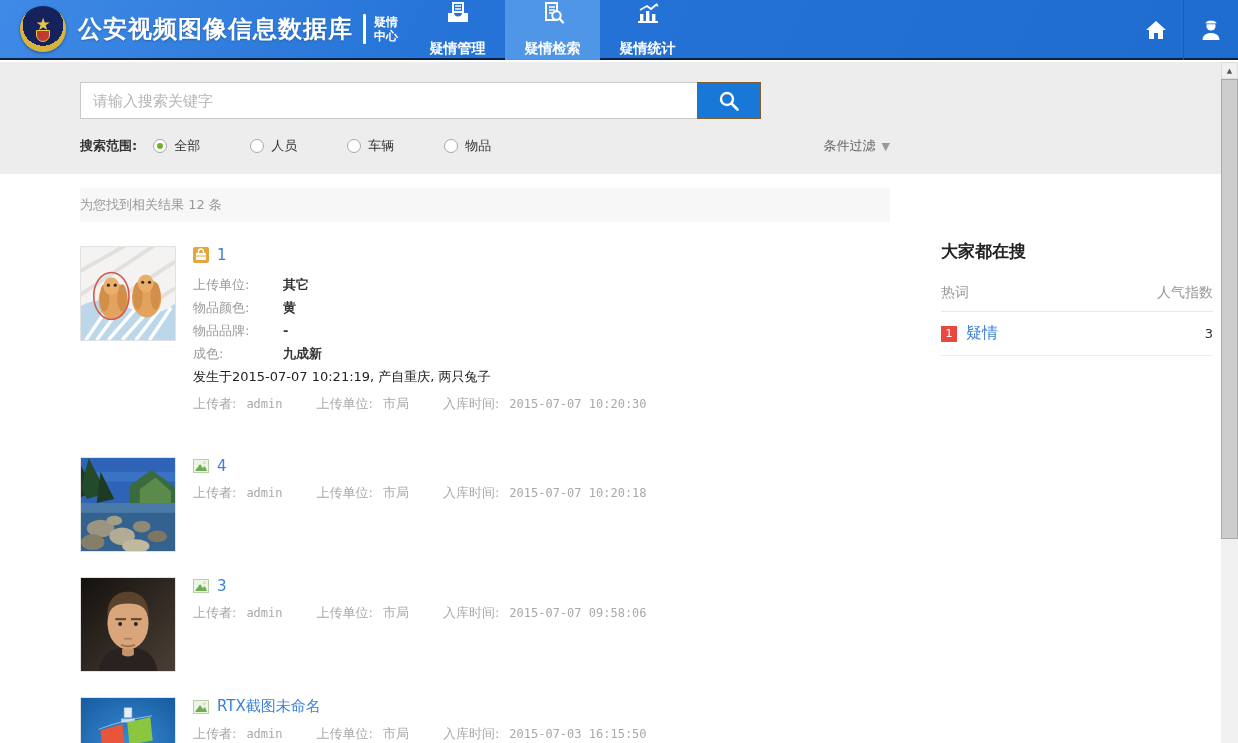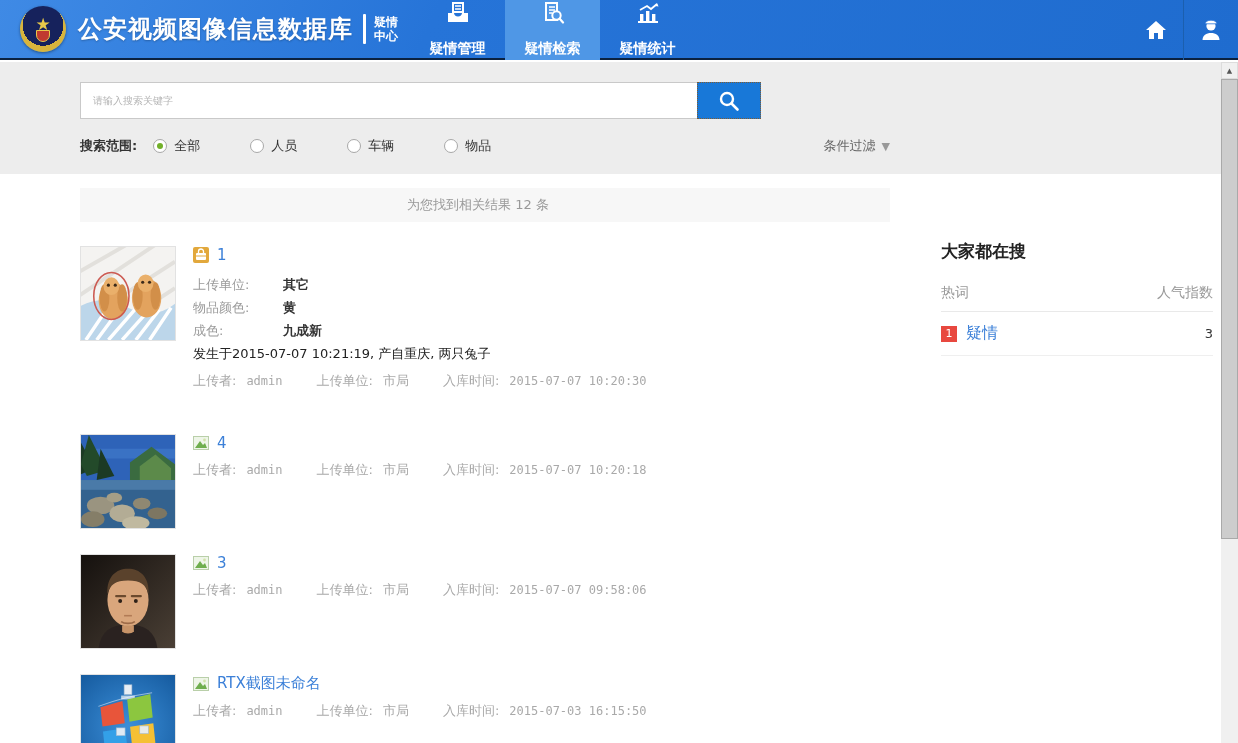--- a/index.html
+++ b/index.html
@@ -38,21 +38,21 @@
   .header-right { position:absolute; right:0; top:0; height:60px; display:flex; align-items:stretch; }
   .hbtn { width:54px; display:flex; align-items:center; justify-content:center; cursor:pointer; }
   .hdivider { width:1px; background:#1b5fae; height:60px; }
   
   .search-section {
     position:absolute; top:62px; left:0; width:1238px; height:112px; background:#ededed;
   }
   .search-row { position:absolute; left:80px; top:20px; display:flex; }
   .search-input {
     width:617px; height:37px; border:1px solid #c9c9c9; border-right:none; background:#fff;
-    font-size:10px; padding:0 12px; color:#333; outline:none;
+    font-size:15px; padding:0 12px; color:#333; outline:none;
     font-family:"DejaVu Sans","Liberation Sans",sans-serif;
   }
   .search-input::placeholder { color:#b5b5b5; }
   .search-btn {
     width:64px; height:37px; background:#1878d8; border:1px dotted #7f5b2f; cursor:pointer;
     display:flex; align-items:center; justify-content:center;
   }
   .scope-row { position:absolute; left:80px; top:75px; width:810px; display:flex; align-items:center; }
   .scope-label { color:#333; font-weight:bold; margin-right:16px; }
   .radio-item { display:flex; align-items:center; margin-right:50px; cursor:pointer; }
@@ -62,21 +62,21 @@
   }
   .radio-circle.checked::after {
     content:""; position:absolute; left:3px; top:3px; width:6px; height:6px;
     border-radius:50%; background:#72b02a;
   }
   .filter-toggle { margin-left:auto; color:#666; cursor:pointer; display:flex; align-items:center; gap:6px; }
   .chevron { color:#999; font-size:11px; }
   
   .results-bar {
     position:absolute; left:80px; top:188px; width:810px; height:34px; background:#f7f7f7;
-    display:flex; align-items:center; justify-content:center; padding-right:14px;
+    display:flex; align-items:center; justify-content:flex-start; padding-right:14px;
     color:#999; font-size:13px;
   }
   
   .items { position:absolute; left:80px; top:246px; width:810px; }
   .item { display:flex; margin-bottom:25px; }
   .thumb { width:96px; height:95px; flex:0 0 auto; border:1px solid #e2e2e2; background:#fff; cursor:pointer; }
   .thumb svg { width:100%; height:100%; display:block; }
   .item-2 { margin-top:44px; }
   .item-3 { margin-top:19px; }
   .item-4 { margin-top:19px; }
@@ -261,20 +261,24 @@
       </div>
       <div class="field-row">
         <span class="field-label">上传单位:</span>
         <span class="field-value">其它</span>
       </div>
       <div class="field-row">
         <span class="field-label">物品颜色:</span>
         <span class="field-value">黄</span>
       </div>
       <div class="field-row">
+        <span class="field-label">物品品牌:</span>
+        <span class="field-value">-</span>
+      </div>
+      <div class="field-row">
         <span class="field-label">成色:</span>
         <span class="field-value">九成新</span>
       </div>
       <div class="item-desc">发生于2015-07-07 10:21:19, 产自重庆, 两只兔子</div>
       <div class="meta-row">
         <span class="lab">上传者:</span>
         <span class="val mono">admin</span>
         <span class="lab">上传单位:</span>
         <span class="val">市局</span>
         <span class="lab">入库时间:</span>

